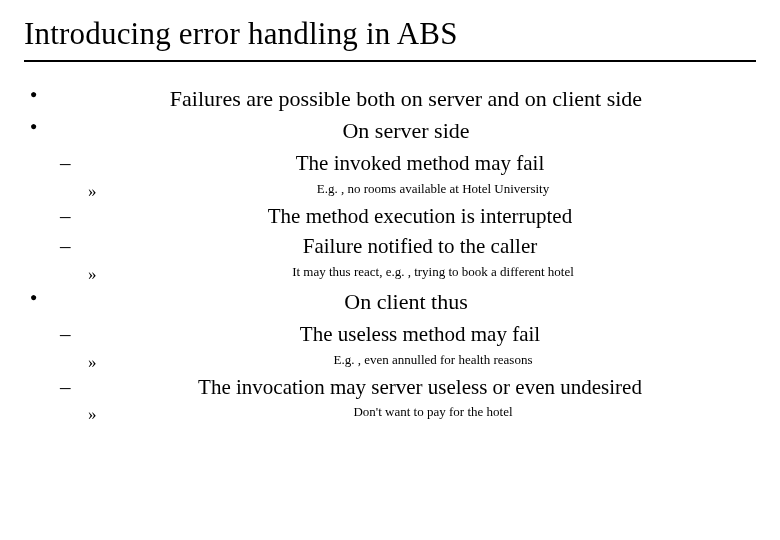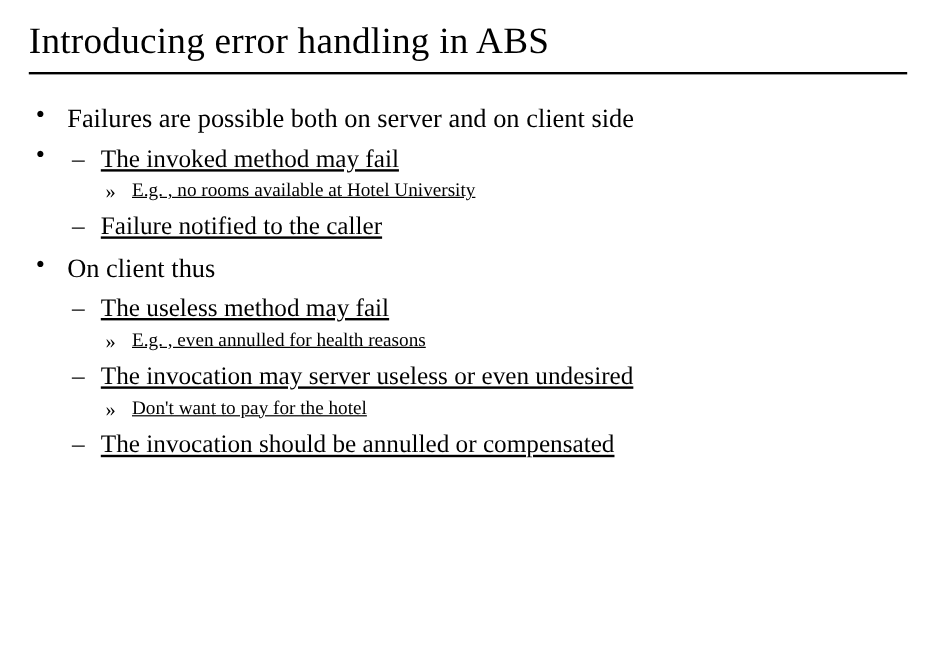--- a/index.html
+++ b/index.html
@@ -28,32 +28,32 @@
     border-top: 2px solid #000;
     margin-bottom: 22px;
   }
   ul, li { list-style: none; }
   .l1 > li {
     position: relative;
     padding-left: 32px;
     font-size: 22px;
     line-height: 1.35;
     margin-bottom: 2px;
+    text-align: center;
   }
   .l1 > li::before {
     content: "●";
     position: absolute;
     left: 6px;
     top: 2px;
     font-size: 12px;
   }
   .l2 {
     margin-top: 4px;
     margin-bottom: 6px;
-    text-decoration: underline;
   }
   .l2 > li {
     position: relative;
     padding-left: 28px;
     font-size: 21px;
     line-height: 1.35;
     margin-top: 2px;
   }
   .l2 > li::before {
     content: "–";
@@ -62,21 +62,21 @@
     top: 0;
     font-size: 21px;
   }
   .l3 {
     margin-top: 2px;
     margin-bottom: 4px;
   }
   .l3 > li {
     position: relative;
     padding-left: 26px;
-    font-size: 16px;
+    font-size: 13px;
     line-height: 1.4;
   }
   .l3 > li::before {
     content: "»";
     position: absolute;
     left: 4px;
     top: 0;
     font-size: 17px;
   }
 </style>
@@ -87,31 +87,40 @@
   <h1 class="title">Introducing error handling in ABS</h1>
   <hr class="rule">
 
   <ul class="l1">
 
     <li>
       <span>Failures are possible both on server and on client side</span>
     </li>
 
     <li>
+      <span>On server side</span>
       <ul class="l2">
         <li>
           <span>The invoked method may fail</span>
           <ul class="l3">
             <li>
               <span>E.g. , no rooms available at Hotel University</span>
             </li>
           </ul>
         </li>
         <li>
+          <span>The method execution is interrupted</span>
+        </li>
+        <li>
           <span>Failure notified to the caller</span>
+          <ul class="l3">
+            <li>
+              <span>It may thus react, e.g. , trying to book a different hotel</span>
+            </li>
+          </ul>
         </li>
       </ul>
     </li>
 
     <li>
       <span>On client thus</span>
       <ul class="l2">
         <li>
           <span>The useless method may fail</span>
           <ul class="l3">
@@ -121,20 +130,17 @@
           </ul>
         </li>
         <li>
           <span>The invocation may server useless or even undesired</span>
           <ul class="l3">
             <li>
               <span>Don't want to pay for the hotel</span>
             </li>
           </ul>
         </li>
-        <li>
-          <span>The invocation should be annulled or compensated</span>
-        </li>
       </ul>
     </li>
 
   </ul>
 </div>
 
 </body></html>

